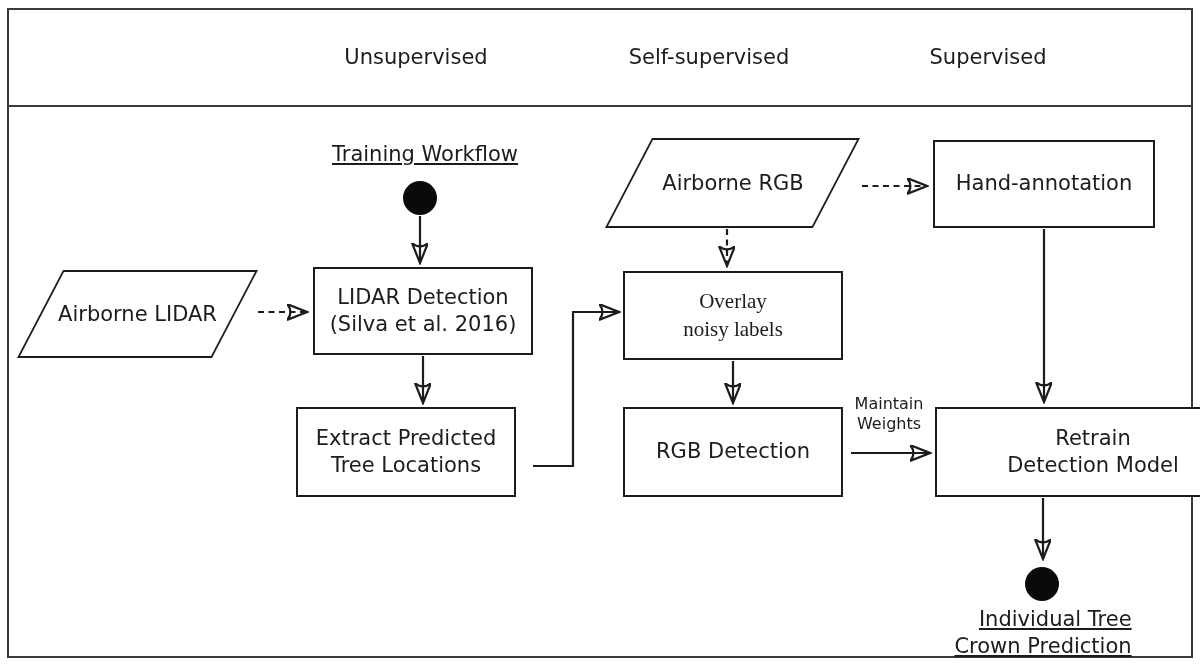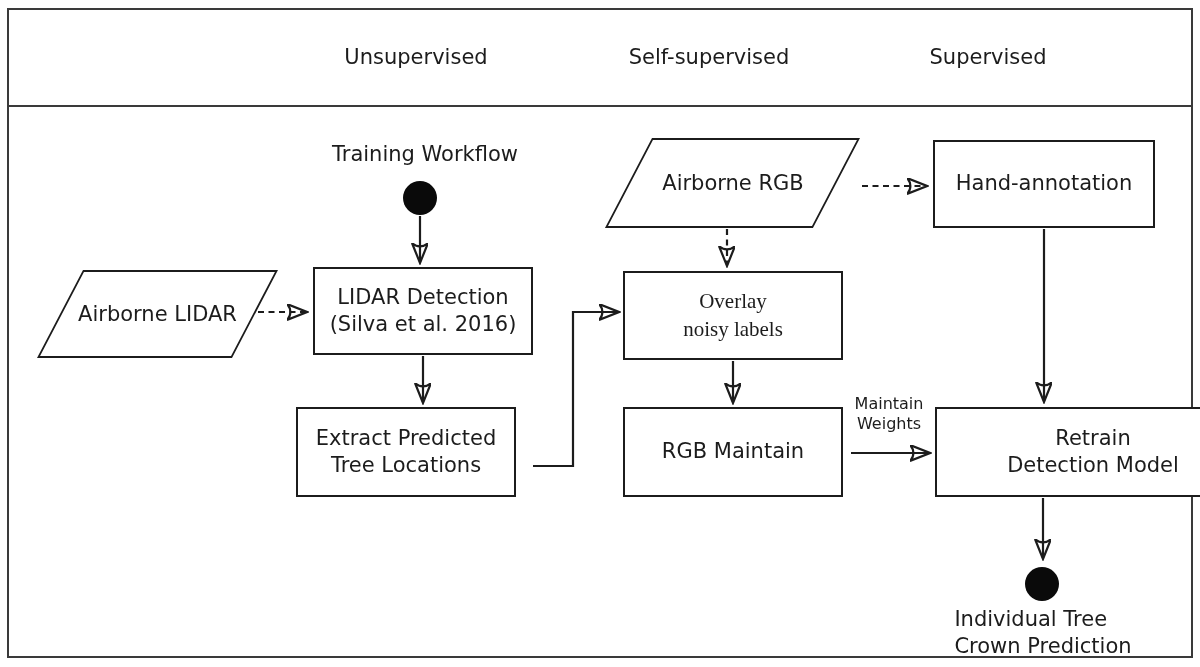--- a/index.html
+++ b/index.html
@@ -31,24 +31,25 @@
   .col-label {
     position: absolute;
     top: 45px;
     transform: translateX(-50%);
     font-size: 21px;
     white-space: nowrap;
   }
   .free-label {
     position: absolute;
     transform: translateX(-50%);
-    text-align: left;
+    text-align: right;
     font-size: 21px;
     line-height: 1.3;
     white-space: nowrap;
+    text-decoration: underline;
   }
   .free-label span { display: block; }
   .edge-label {
     position: absolute;
     transform: translateX(-50%);
     text-align: center;
     font-size: 16px;
     line-height: 1.25;
     white-space: nowrap;
   }
@@ -138,21 +139,21 @@
     <path d="M733,361 V402" marker-end="url(#arrowhead)"></path>
 
     <path d="M851,453 H929" marker-end="url(#arrowhead)"></path>
 
     <path d="M1044,229 V401" marker-end="url(#arrowhead)"></path>
 
     <path d="M1043,498 V558" marker-end="url(#arrowhead)"></path>
     <circle cx="1042" cy="584" r="17"></circle>
   </svg>
 
-  <div class="pgram" style="left:63px; top:270px; width:195px; height:88px;margin-left:20px;">
+  <div class="pgram" style="left:63px; top:270px; width:195px; height:88px;">
     <div class="pgram-bg"></div>
     <div class="pgram-label">Airborne LIDAR</div>
   </div>
 
   <div class="rect-node" style="left:313px; top:267px; width:216px; height:84px;">
     <span>LIDAR Detection</span>
     <span>(Silva et al. 2016)</span>
   </div>
 
   <div class="rect-node" style="left:296px; top:407px; width:216px; height:86px;">
@@ -164,21 +165,21 @@
     <div class="pgram-bg"></div>
     <div class="pgram-label">Airborne RGB</div>
   </div>
 
   <div class="rect-node" style="left:623px; top:271px; width:216px; height:85px;font-family:Liberation Serif, serif;">
     <span>Overlay</span>
     <span>noisy labels</span>
   </div>
 
   <div class="rect-node" style="left:623px; top:407px; width:216px; height:86px;">
-    <span>RGB Maintain</span>
+    <span>RGB Detection</span>
   </div>
 
   <div class="rect-node" style="left:933px; top:140px; width:218px; height:84px;">
     <span>Hand-annotation</span>
   </div>
 
   <div class="rect-node" style="left:935px; top:407px; width:216px; height:86px;padding-left:48px;">
     <span>Retrain</span>
     <span>Detection Model</span>
   </div>

